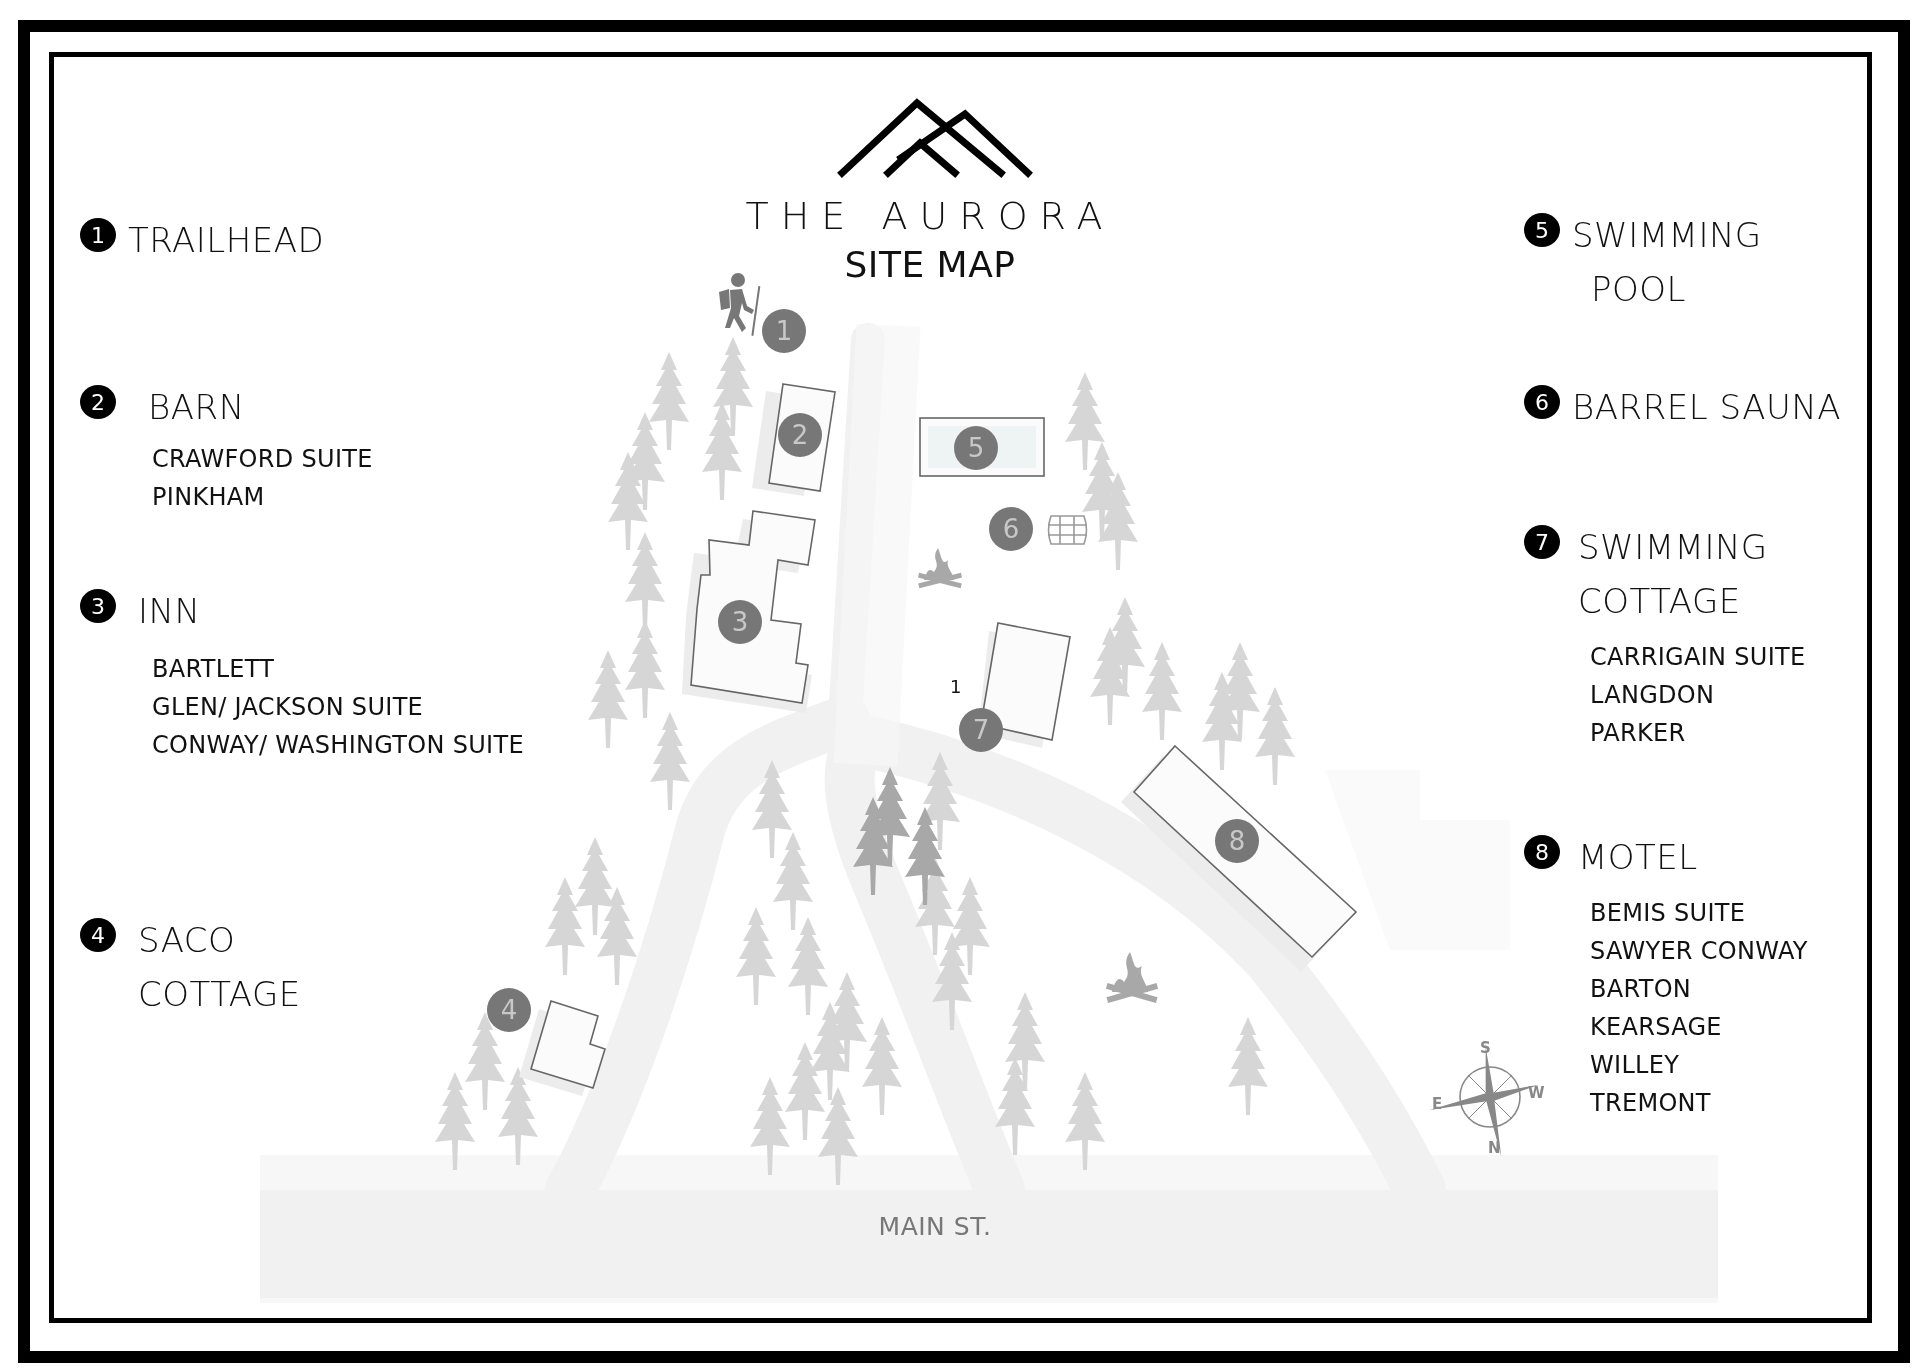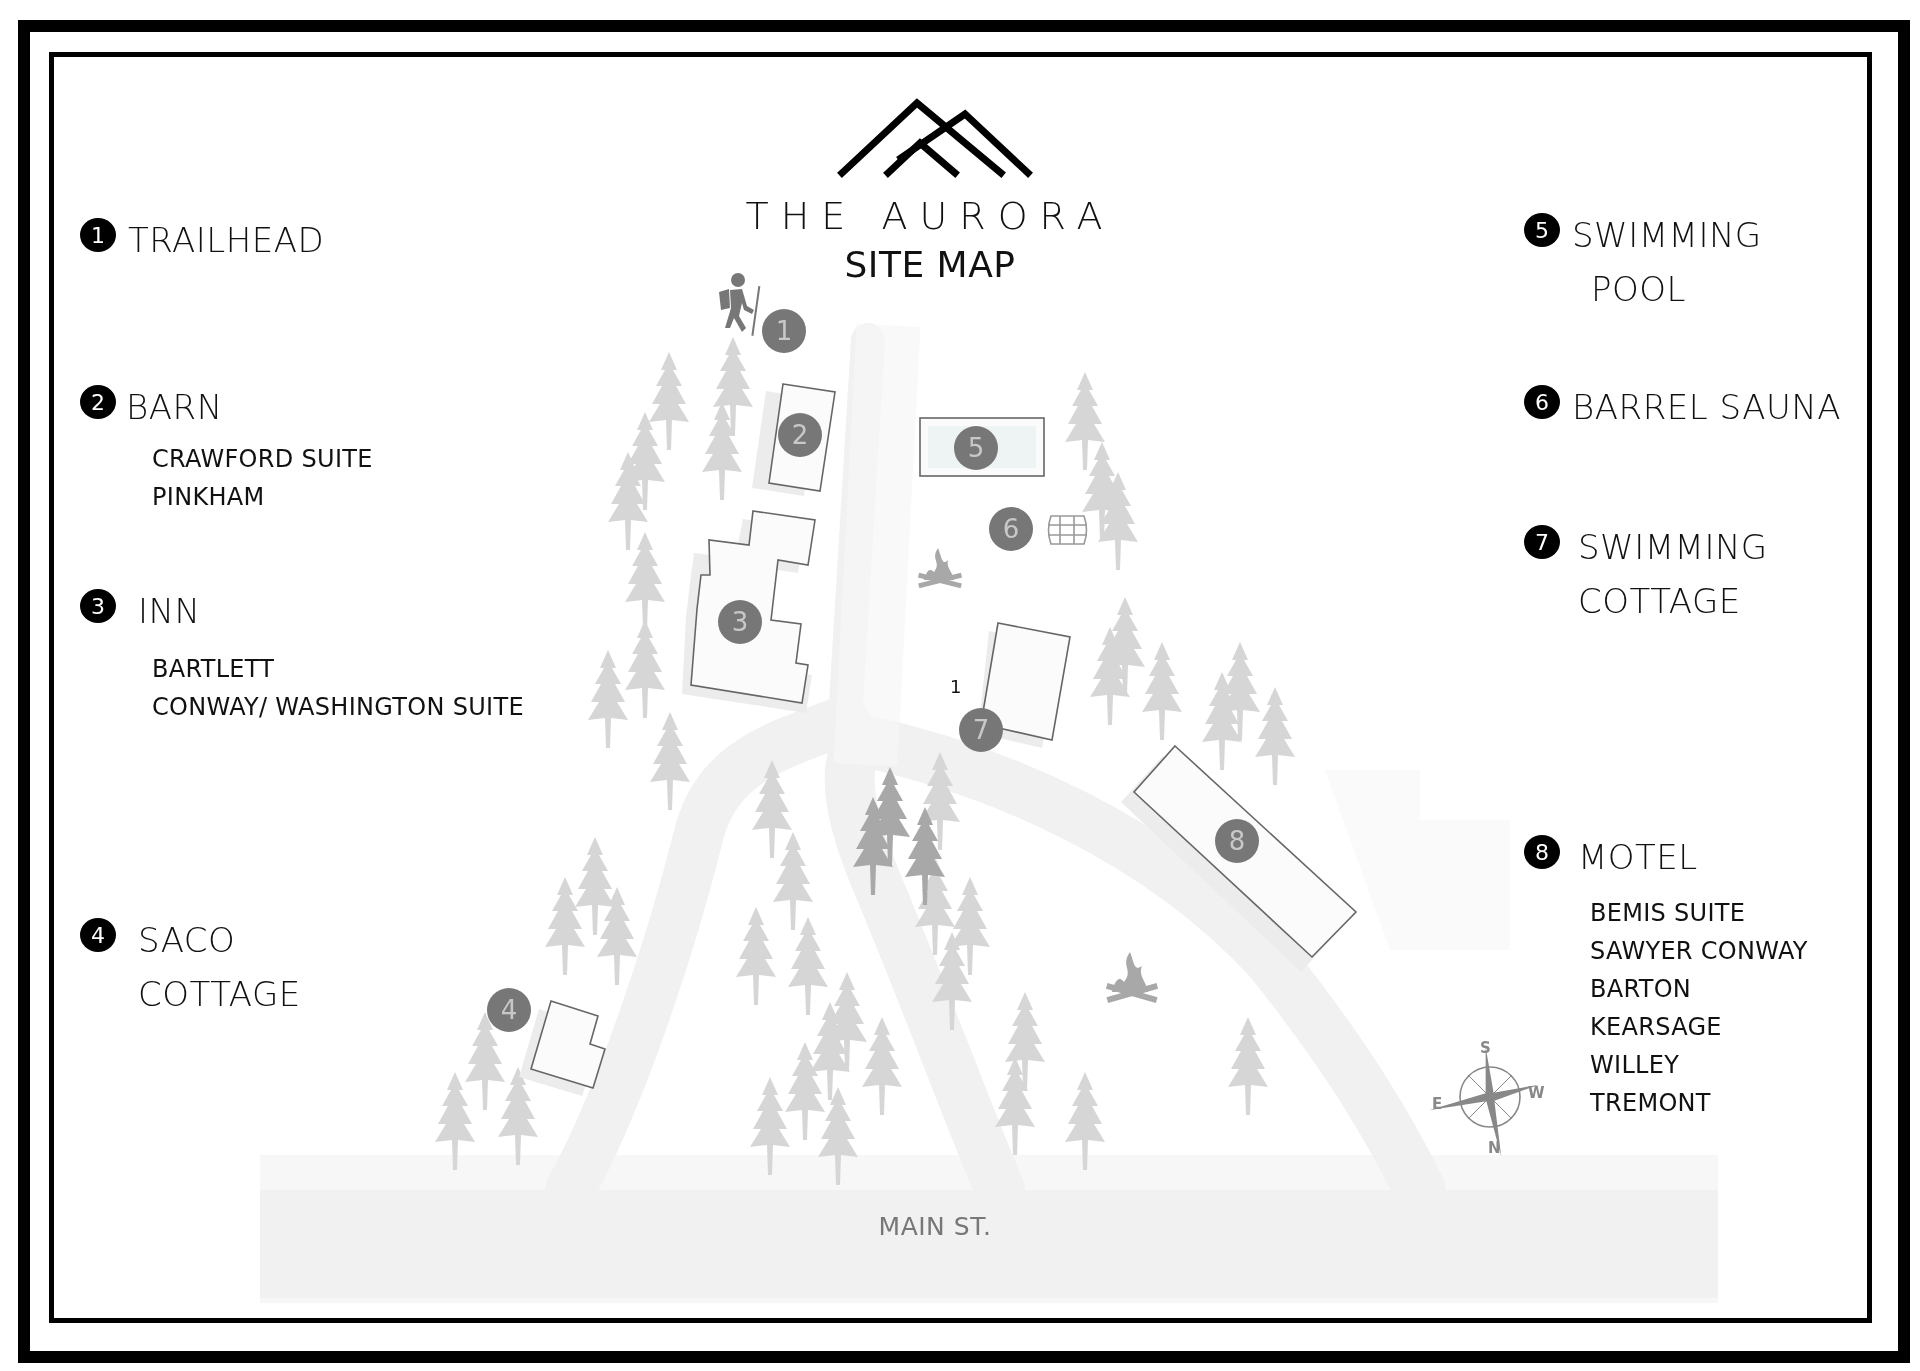--- a/index.html
+++ b/index.html
@@ -216,34 +216,35 @@
 
 <div class="legend" style="left:80px; top:213px;">
   <div class="row">
       <span class="num">1</span>
     <span class="title">TRAILHEAD</span>
     </div>
 </div>
 <div class="legend" style="left:80px; top:380px;">
   <div class="row">
       <span class="num">2</span>
-    <span class="title" style="margin-left:10px">BARN</span>
+    <span class="title" style="margin-left:32px">BARN</span>
     </div>
   <div class="subs" style="margin-left:60px">
     <div class="sub">CRAWFORD SUITE</div>
     <div class="sub">PINKHAM</div>
   </div>
 </div>
 <div class="legend" style="left:80px; top:584px;">
   <div class="row">
       <span class="num">3</span>
     <span class="title" style="margin-left:22px">INN</span>
     </div>
   <div class="subs" style="margin-left:60px; margin-top:12px">
     <div class="sub">BARTLETT</div>
+    <div class="sub">GLEN/ JACKSON SUITE</div>
     <div class="sub">CONWAY/ WASHINGTON SUITE</div>
   </div>
 </div>
 <div class="legend" style="left:80px; top:913px;">
   <div class="row">
       <span class="num">4</span>
     <span class="title" style="margin-left:22px">SACO</span>
     </div>
   <div class="title" style="margin-left:58px">COTTAGE</div>
 </div>
@@ -260,20 +261,25 @@
       <span class="num">6</span>
     <span class="title">BARREL SAUNA</span>
     </div>
 </div>
 <div class="legend" style="left:1524px; top:520px;">
   <div class="row">
       <span class="num">7</span>
     <span class="title" style="margin-left:18px">SWIMMING</span>
     </div>
   <div class="title" style="margin-left:54px">COTTAGE</div>
+  <div class="subs" style="margin-left:54px; margin-top:10px">
+    <div class="sub">CARRIGAIN SUITE</div>
+    <div class="sub">LANGDON</div>
+    <div class="sub">PARKER</div>
+  </div>
 </div>
 <div class="legend" style="left:1524px; top:830px;">
   <div class="row">
       <span class="num">8</span>
     <span class="title" style="margin-left:18px">MOTEL</span>
     </div>
   <div class="subs" style="margin-left:54px; margin-top:10px">
     <div class="sub">BEMIS SUITE</div>
     <div class="sub">SAWYER CONWAY</div>
     <div class="sub">BARTON</div>

